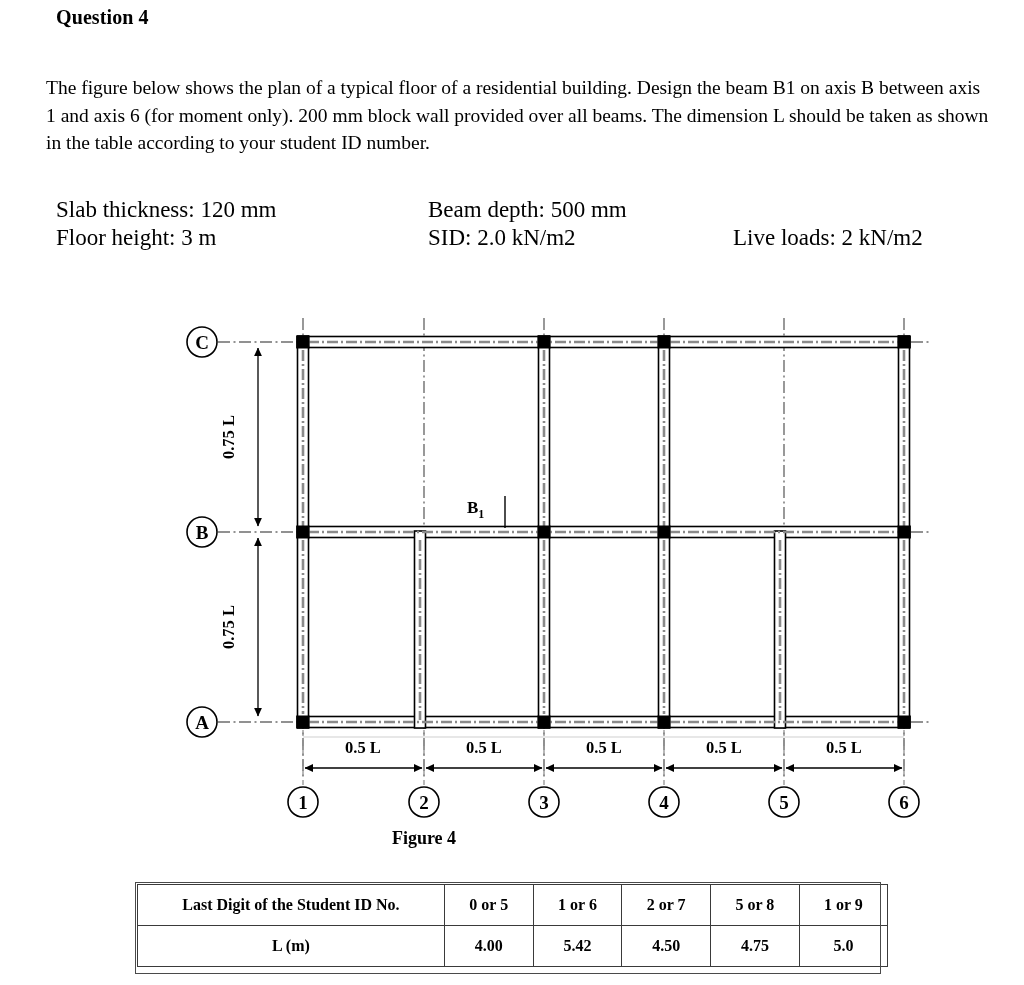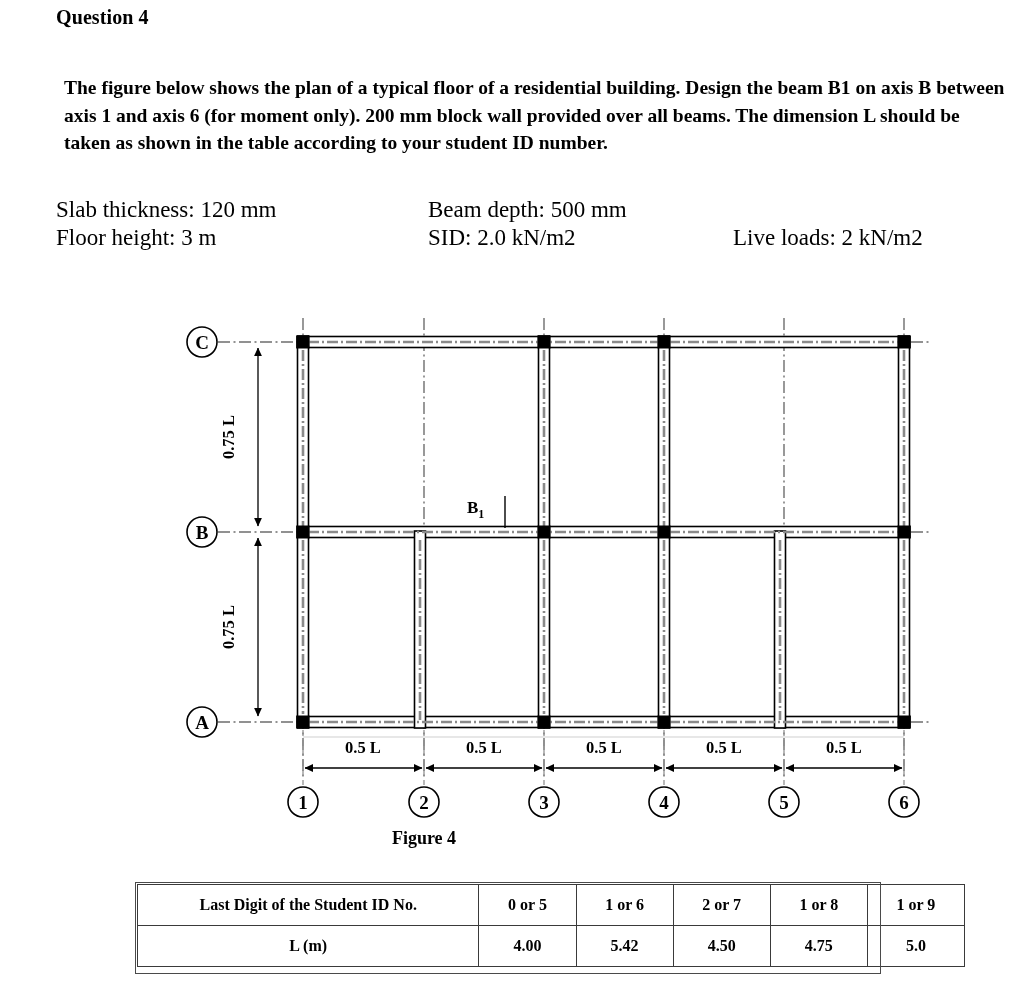--- a/index.html
+++ b/index.html
@@ -20,27 +20,26 @@
   #question-heading {
     position: absolute;
     left: 56px;
     top: 6px;
     font-size: 20px;
     font-weight: bold;
     letter-spacing: 0.1px;
   }
   #question-body {
     position: absolute;
-    left: 64px;
+    left: 46px;
     top: 74px;
     width: 945px;
     font-size: 19.5px;
     line-height: 27.5px;
     text-align: left;
-    font-weight: bold;
   }
   #spec-grid {
     position: absolute;
     left: 56px;
     top: 196px;
     width: 945px;
     font-size: 23px;
     line-height: 27.5px;
   }
   .spec-row {
@@ -95,21 +94,21 @@
     text-align: center;
     font-size: 18px;
     font-weight: bold;
   }
 
   
   #id-table {
     position: absolute;
     left: 137px;
     top: 884px;
-    width: 828px;
+    width: 751px;
     border-collapse: collapse;
     font-size: 16px;
     font-weight: bold;
   }
   #id-table td {
     border: 1.2px solid #3a3a3a;
     text-align: center;
     padding: 9px 4px;
     height: 22px;
   }
@@ -295,21 +294,21 @@
 
 <div id="figure-caption">Figure 4</div>
 
 <table id="id-table">
   <tbody>
     <tr>
       <td class="label-cell">Last Digit of the Student ID No.</td>
       <td class="value-cell">0 or 5</td>
       <td class="value-cell">1 or 6</td>
       <td class="value-cell">2 or 7</td>
-      <td class="value-cell">1 or 8</td>
+      <td class="value-cell">5 or 8</td>
       <td class="value-cell">1 or 9</td>
     </tr>
     <tr>
       <td class="label-cell">L (m)</td>
       <td class="value-cell">4.00</td>
       <td class="value-cell">5.42</td>
       <td class="value-cell">4.50</td>
       <td class="value-cell">4.75</td>
       <td class="value-cell">5.0</td>
     </tr>

